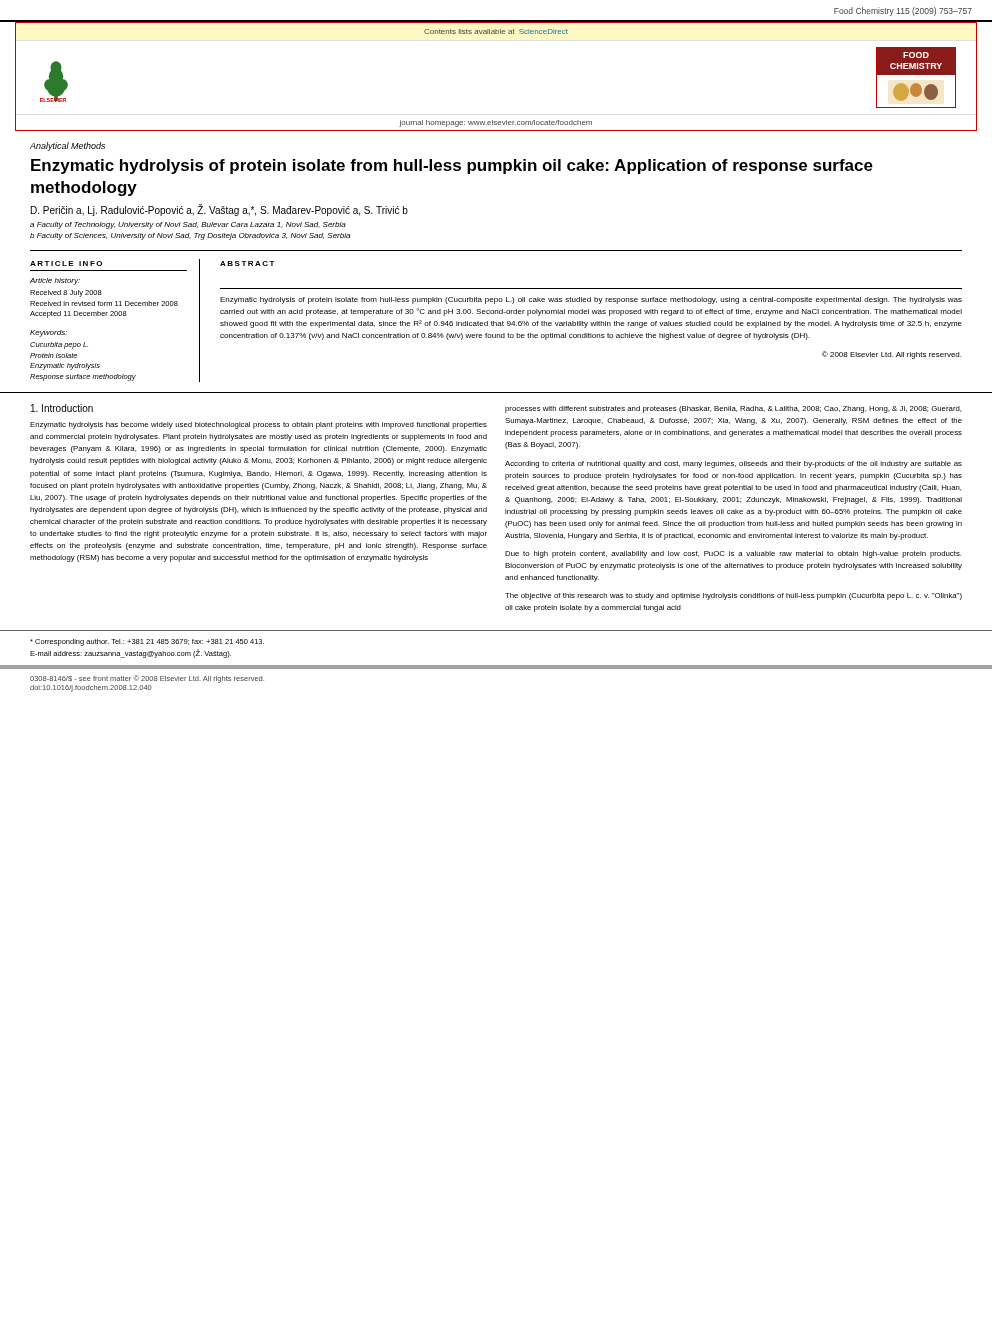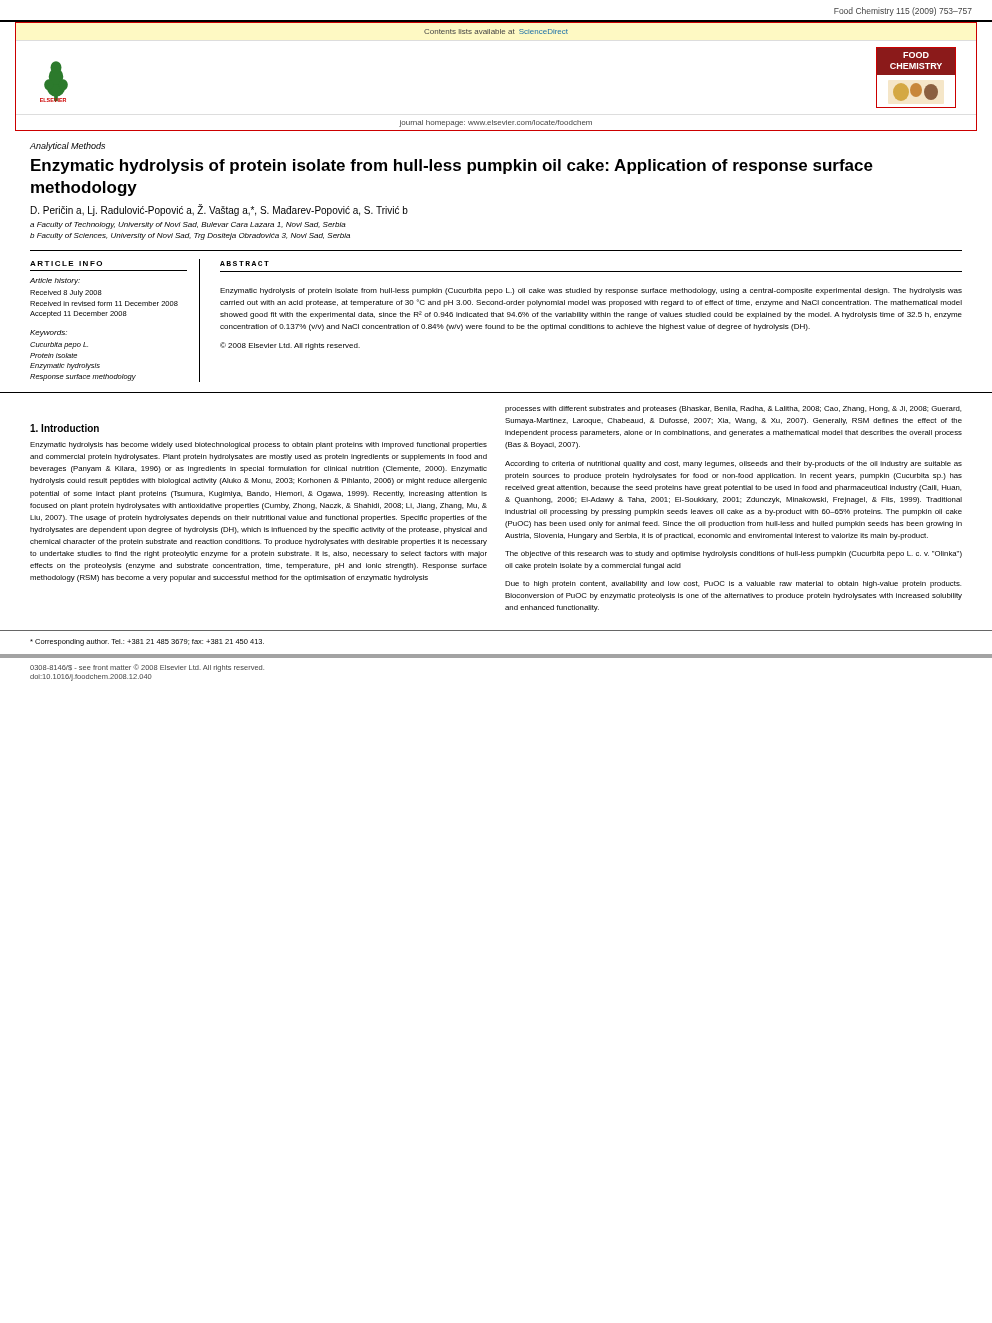--- a/index.html
+++ b/index.html
@@ -198,43 +198,44 @@
     .keyword-item {
       font-family: Arial, sans-serif;
       font-size: 7.5px;
       font-style: italic;
       color: #000;
       margin-bottom: 1.5px;
     }
 
     
     .abstract-section-title {
-      font-family: Liberation Mono, monospace;
+      font-family: Liberation Sans, sans-serif;
       font-size: 8px;
       font-weight: bold;
       letter-spacing: 1.5px;
       text-transform: uppercase;
       border-bottom: 1px solid #000;
-      padding-bottom: 3px;
-      margin-bottom: 13px;
+      padding-bottom: 20px;
+      margin-bottom: 5px;
     }
 
     .abstract-text {
       font-family: Arial, sans-serif;
       font-size: 8px;
       color: #000;
       line-height: 1.5;
       text-align: justify;
     }
 
     .copyright-line {
       font-family: Arial, sans-serif;
       font-size: 8px;
       color: #000;
       margin-top: 8px;
+      text-align: right;
     }
 
     
     .body-section {
       padding: 10px 30px 0 30px;
       border-top: 1.5px solid #000;
       margin-top: 10px;
     }
 
     .body-two-col {
@@ -246,23 +247,23 @@
       flex: 1;
     }
 
     .body-right-col {
       flex: 1;
     }
 
     .section-heading {
       font-family: Arial, sans-serif;
       font-size: 10px;
-      font-weight: bold;
+      font-weight: normal;
       margin-bottom: 5px;
-      margin-top: 20px;
+      margin-top: 0;
     }
 
     .body-text {
       font-family: Arial, sans-serif;
       font-size: 7.8px;
       line-height: 1.55;
       text-align: justify;
       color: #000;
       margin-bottom: 6px;
     }
@@ -373,27 +374,28 @@
     <div class="body-two-col">
 
       <div class="body-left-col">
         <div class="section-heading">1. Introduction</div>
         <div class="body-text">Enzymatic hydrolysis has become widely used biotechnological process to obtain plant proteins with improved functional properties and commercial protein hydrolysates. Plant protein hydrolysates are mostly used as protein ingredients or supplements in food and beverages (Panyam &amp; Kilara, 1996) or as ingredients in special formulation for clinical nutrition (Clemente, 2000). Enzymatic hydrolysis could result peptides with biological activity (Aluko &amp; Monu, 2003; Korhonen &amp; Pihlanto, 2006) or might reduce allergenic potential of some intact plant proteins (Tsumura, Kugimiya, Bando, Hiemori, &amp; Ogawa, 1999). Recently, increasing attention is focused on plant protein hydrolysates with antioxidative properties (Cumby, Zhong, Naczk, &amp; Shahidi, 2008; Li, Jiang, Zhang, Mu, &amp; Liu, 2007). The usage of protein hydrolysates depends on their nutritional value and functional properties. Specific properties of the hydrolysates are dependent upon degree of hydrolysis (DH), which is influenced by the specific activity of the protease, physical and chemical character of the protein substrate and reaction conditions. To produce hydrolysates with desirable properties it is necessary to undertake studies to find the right proteolytic enzyme for a protein substrate. It is, also, necessary to select factors with major effects on the proteolysis (enzyme and substrate concentration, time, temperature, pH and ionic strength). Response surface methodology (RSM) has become a very popular and successful method for the optimisation of enzymatic hydrolysis</div>
       </div>
 
       <div class="body-right-col">
         <div class="body-text">processes with different substrates and proteases (Bhaskar, Benila, Radha, &amp; Lalitha, 2008; Cao, Zhang, Hong, &amp; Ji, 2008; Guerard, Sumaya-Martinez, Laroque, Chabeaud, &amp; Dufossé, 2007; Xia, Wang, &amp; Xu, 2007). Generally, RSM defines the effect of the independent process parameters, alone or in combinations, and generates a mathematical model that describes the overall process (Bas &amp; Boyaci, 2007).</div>
         <div class="body-text">According to criteria of nutritional quality and cost, many legumes, oilseeds and their by-products of the oil industry are suitable as protein sources to produce protein hydrolysates for food or non-food application. In recent years, pumpkin (Cucurbita sp.) has received great attention, because the seed proteins have great potential to be used in food and pharmaceutical industry (Caili, Huan, &amp; Quanhong, 2006; El-Adawy &amp; Taha, 2001; El-Soukkary, 2001; Zdunczyk, Minakowski, Frejnagel, &amp; Flis, 1999). Traditional industrial oil processing by pressing pumpkin seeds leaves oil cake as a by-product with 60–65% proteins. The pumpkin oil cake (PuOC) has been used only for animal feed. Since the oil production from hull-less and hulled pumpkin seeds has been growing in Austria, Slovenia, Hungary and Serbia, it is of practical, economic and enviromental interest to valorize its main by-product.</div>
+        <div class="body-text">Due to high protein content, availability and low cost, PuOC is a valuable raw material to obtain high-value protein products. Bioconversion of PuOC by enzymatic proteolysis is one of the alternatives to produce protein hydrolysates with increased solubility and enhanced functionality.</div>
         <div class="body-text">The objective of this research was to study and optimise hydrolysis conditions of hull-less pumpkin (Cucurbita pepo L. c. v. "Olinka") oil cake protein isolate by a commercial fungal acid</div>
-        <div class="body-text">Due to high protein content, availability and low cost, PuOC is a valuable raw material to obtain high-value protein products. Bioconversion of PuOC by enzymatic proteolysis is one of the alternatives to produce protein hydrolysates with increased solubility and enhanced functionality.</div>
       </div>
     </div>
   </div>
 
   <div class="footnote-section">
     <div class="footnote-text">* Corresponding author. Tel.: +381 21 485 3679; fax: +381 21 450 413.</div>
+    <div class="footnote-text">E-mail address: zauzsanna_vastag@yahoo.com (Ž. Vaštag).</div>
   </div>
 
   <div class="bottom-bar">
     <div>0308-8146/$ - see front matter © 2008 Elsevier Ltd. All rights reserved.</div>
     <div>doi:10.1016/j.foodchem.2008.12.040</div>
   </div>
 </div>
 
 </body></html>

